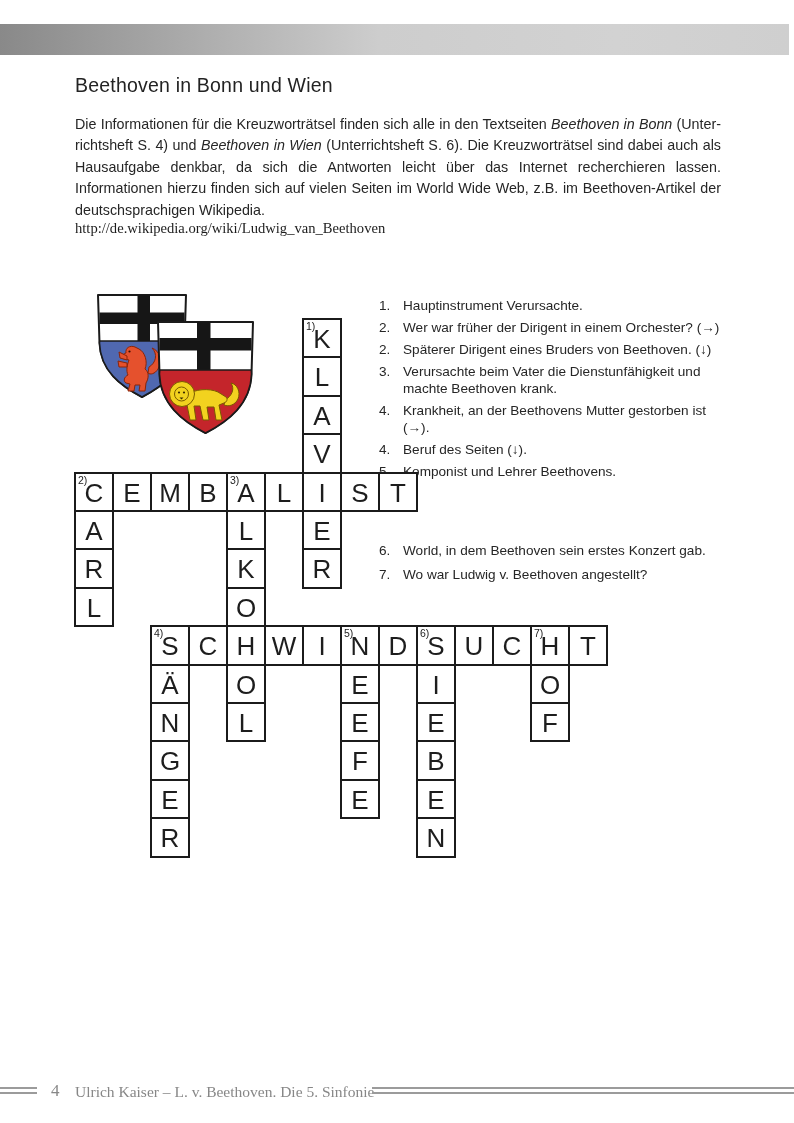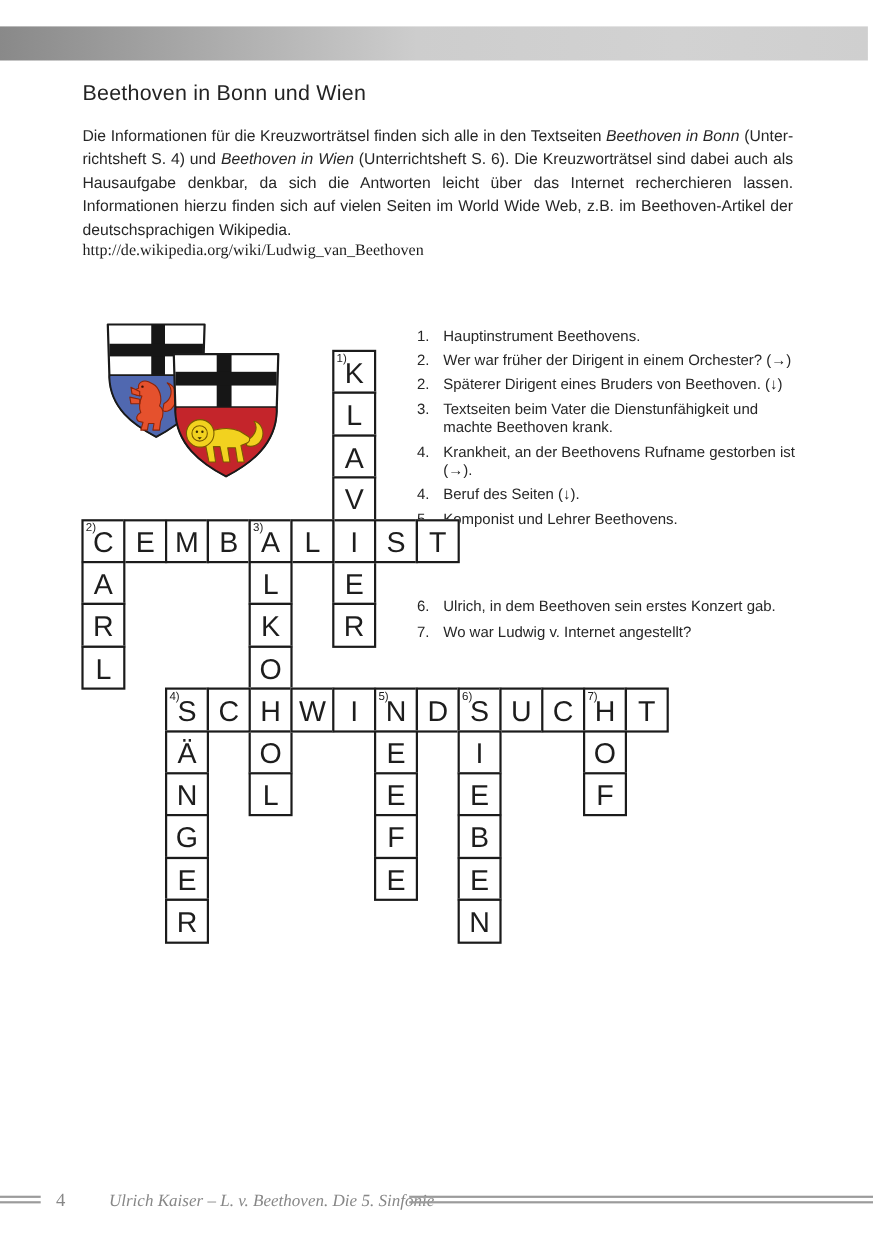--- a/index.html
+++ b/index.html
@@ -36,21 +36,21 @@
              font-size:26px;line-height:39px;color:#1d1d1d;}
   .cw-num{position:absolute;left:2px;top:0;font-size:10.5px;line-height:12px;color:#1d1d1d;z-index:2;}
 
   .footer-rule{position:absolute;height:6.5px;box-sizing:border-box;
                border-top:2px solid #9b9b9b;border-bottom:2px solid #9b9b9b;}
   .footer-rule.left{left:0;top:1087px;width:37px;}
   .footer-rule.right{left:372px;top:1087px;width:422px;}
   .page-number{position:absolute;left:51px;top:1081px;font-family:"Liberation Serif",serif;
                font-size:17px;color:#878787;}
   .footer-text{position:absolute;left:75px;top:1083px;font-family:"Liberation Serif",serif;
-               font-style:italic;font-size:15.5px;color:#878787;margin-left:24px;}
+               font-size:15.5px;color:#878787;}
 </style>
 </head>
 <body>
 
 <div class="page">
 
   <div class="top-bar"></div>
 
   <h1 class="title">Beethoven in Bonn und Wien</h1>
 
@@ -89,55 +89,55 @@
           <circle cx="15" cy="16.5" r="1.1" fill="#3a2a00" stroke="none"></circle>
           <path d="M10.5 21.5 L14.5 21.5 L12.5 23.5 Z" fill="#3a2a00" stroke="none"></path>
         </g>
       </g>
     </svg>
   </div>
 
   <div class="clues clues-top">
       <div class="clue">
         <span class="clue-num">1.</span>
-        <span class="clue-text">Hauptinstrument Beethovens.</span>
+        <span class="clue-text">Hauptinstrument Verursachte.</span>
       </div>
       <div class="clue">
         <span class="clue-num">2.</span>
         <span class="clue-text">Wer war früher der Dirigent in einem Orchester? (→)</span>
       </div>
       <div class="clue">
         <span class="clue-num">2.</span>
         <span class="clue-text">Späterer Dirigent eines Bruders von Beethoven. (↓)</span>
       </div>
       <div class="clue">
         <span class="clue-num">3.</span>
-        <span class="clue-text">Textseiten beim Vater die Dienstunfähigkeit und machte Beethoven krank.</span>
+        <span class="clue-text">Verursachte beim Vater die Dienstunfähigkeit und machte Beethoven krank.</span>
       </div>
       <div class="clue">
         <span class="clue-num">4.</span>
-        <span class="clue-text">Krankheit, an der Beethovens Rufname gestorben ist (→).</span>
+        <span class="clue-text">Krankheit, an der Beethovens Mutter gestorben ist (→).</span>
       </div>
       <div class="clue">
         <span class="clue-num">4.</span>
         <span class="clue-text">Beruf des Seiten (↓).</span>
       </div>
       <div class="clue">
         <span class="clue-num">5.</span>
         <span class="clue-text">Komponist und Lehrer Beethovens.</span>
       </div>
     </div>
   <div class="clues clues-bottom">
       <div class="clue">
         <span class="clue-num">6.</span>
-        <span class="clue-text">Ulrich, in dem Beethoven sein erstes Konzert gab.</span>
+        <span class="clue-text">World, in dem Beethoven sein erstes Konzert gab.</span>
       </div>
       <div class="clue">
         <span class="clue-num">7.</span>
-        <span class="clue-text">Wo war Ludwig v. Internet angestellt?</span>
+        <span class="clue-text">Wo war Ludwig v. Beethoven angestellt?</span>
       </div>
     </div>
 
   <div class="crossword">
       <div class="cw-cell" style="left: 302px; top: 318px;">
         <span class="cw-num">1)</span>
         <span class="cw-letter">K</span>
       </div>
       <div class="cw-cell" style="left: 302px; top: 356.4px;">
         <span class="cw-letter">L</span>

